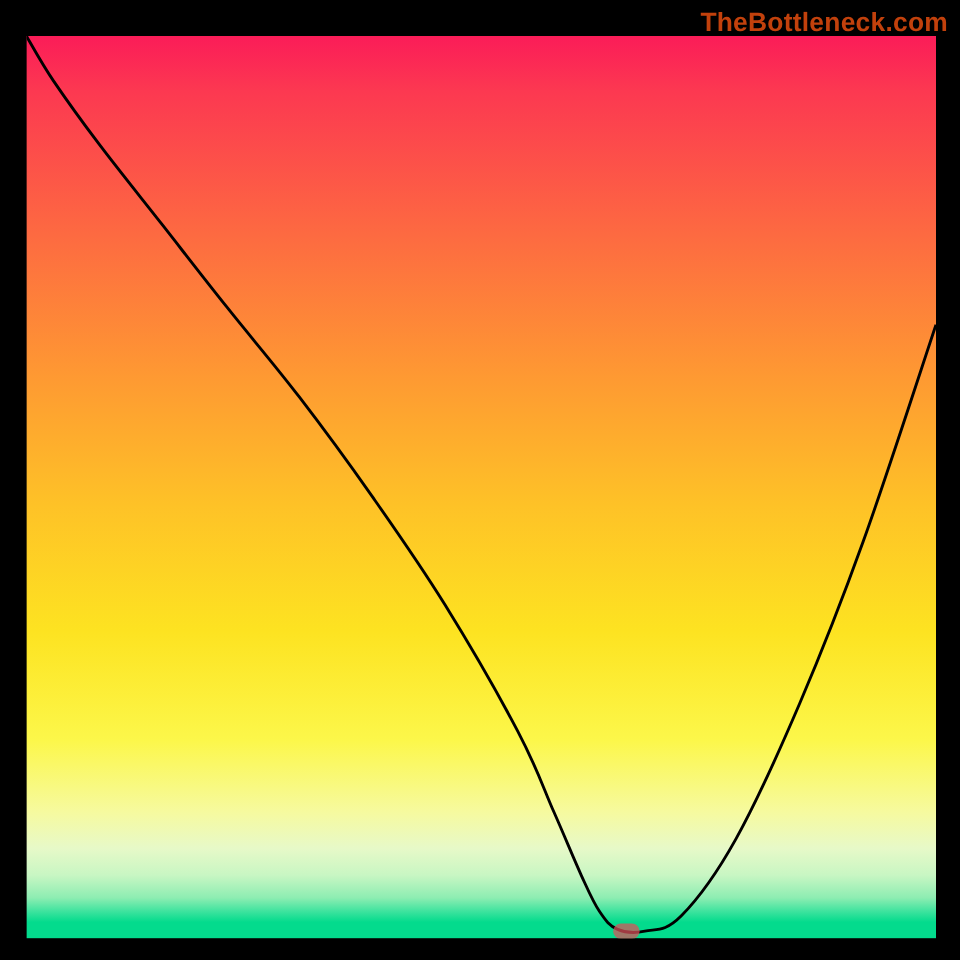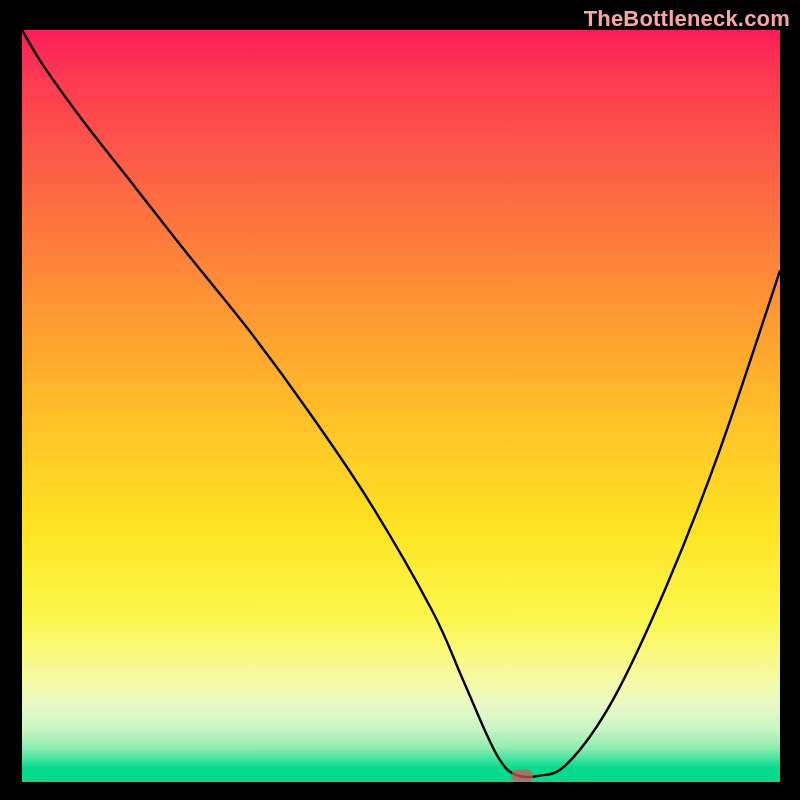--- a/index.html
+++ b/index.html
@@ -14,21 +14,21 @@
   .frame {
     position: relative;
     width: 800px;
     height: 800px;
     background: #000;
   }
   .attribution {
     position: absolute;
     top: 6px;
     right: 10px;
-    color: #fca5a5;
+    color: #c2410c;
     font-size: 22px;
     font-weight: 600;
     z-index: 10;
     letter-spacing: 0.2px;
   }
   .plot-area {
     position: absolute;
     left: 22px;
     top: 30px;
     width: 758px;

